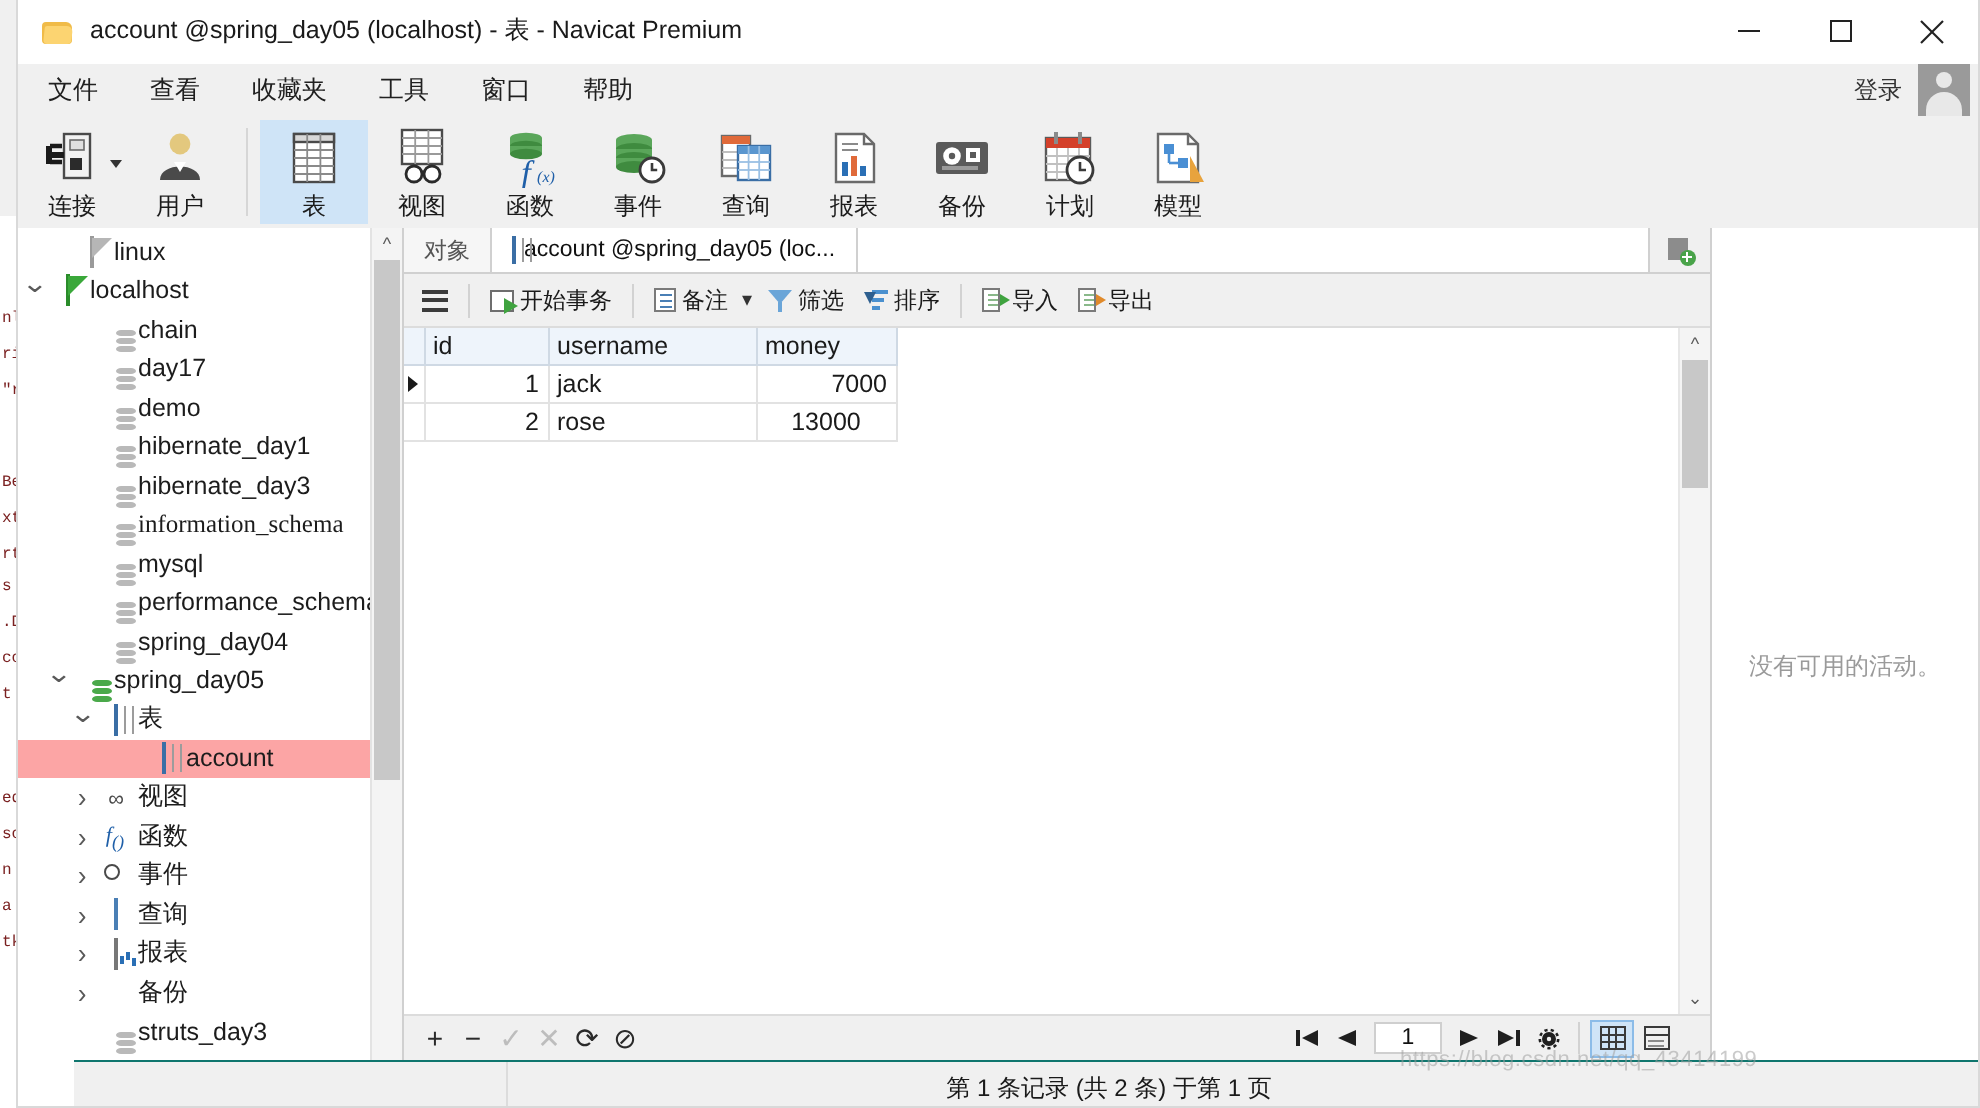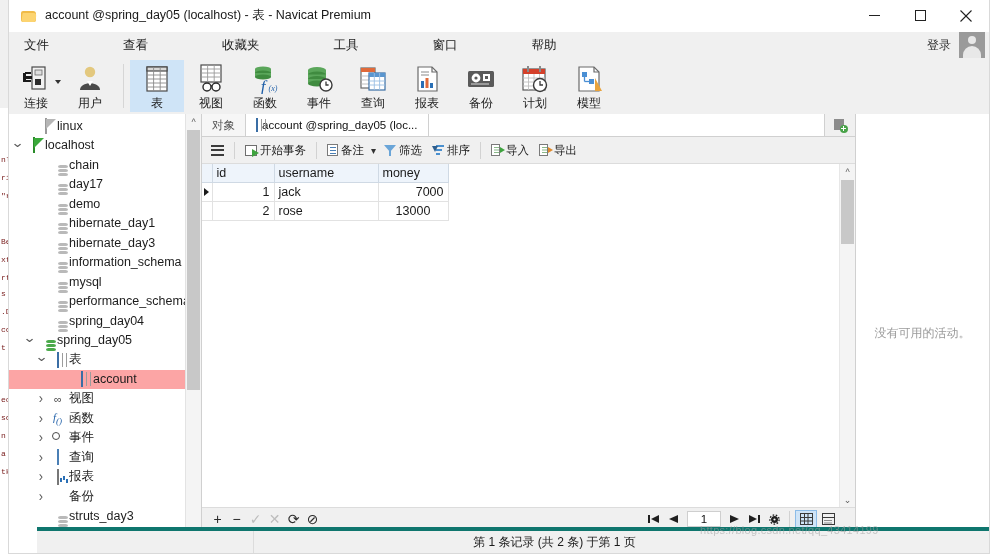--- a/index.html
+++ b/index.html
@@ -78,21 +78,21 @@
   }
   .win-btn {
     width: 46px; height: 31px; display: flex; align-items: center; justify-content: center;
     color: #222;
   }
   .win-btn svg { display: block; }
 
   
   .menubar {
     height: 26px; background: #f0f0f0;
-    display: flex; align-items: center; position: relative; gap: 48px;
+    display: flex; align-items: center; position: relative;
   }
   .menu-item {
     font-size: 12.5px; color: #202020;
     padding: 3px 11px; margin-left: 4px;
     white-space: nowrap;
   }
   .login-area {
     position: absolute; right: 0; top: 0; height: 26px;
     display: flex; align-items: center;
   }
@@ -405,22 +405,22 @@
   .infopanel {
     width: 134px; background: #ffffff; border-left: 1px solid #d0d0d0;
     display: flex; align-items: center; justify-content: center;
     font-size: 12px; color: #9a9a9a; text-align: center; padding: 0 6px;
     box-sizing: border-box;
   }
 
   
   .statusbar {
     position: absolute; left: 0; right: 0; bottom: 0; height: 22px;
-    background: #f0f0f0; border-top: 4px solid #0f766e;
-    display: flex; align-items: center; margin-left: 28px;
+    background: #f0f0f0; border-top: 1px solid #0f766e;
+    display: flex; align-items: flex-end; margin-left: 28px;
   }
   .status-seg-left { width: 216px; height: 100%; border-right: 1px solid #dcdcdc; }
   .status-text {
     flex: 1; font-size: 12px; color: #1a1a1a; text-align: center; white-space: nowrap;
   }
 
   
   .watermark {
     position: absolute; left: 700px; top: 524px; width: 290px; height: 26px;
     font-size: 11px; color: rgba(160,160,160,0.55);
@@ -695,21 +695,21 @@
               </span>
               <span class="tw-label">hibernate_day1</span>
             </div>
             <div class="tree-row" style="padding-left: 24px;">
               <span class="tw-chev "></span>
               <span class="tw-icon">
                 <span><span class="ic-db"><i></i><i></i><i></i></span></span>
               </span>
               <span class="tw-label">hibernate_day3</span>
             </div>
-            <div class="tree-row" style="padding-left: 24px;">
+            <div class="tree-row" style="padding-left: 24px; font-family: Liberation Serif, serif;">
               <span class="tw-chev "></span>
               <span class="tw-icon">
                 <span><span class="ic-db"><i></i><i></i><i></i></span></span>
               </span>
               <span class="tw-label">information_schema</span>
             </div>
             <div class="tree-row" style="padding-left: 24px;">
               <span class="tw-chev "></span>
               <span class="tw-icon">
                 <span><span class="ic-db"><i></i><i></i><i></i></span></span>

